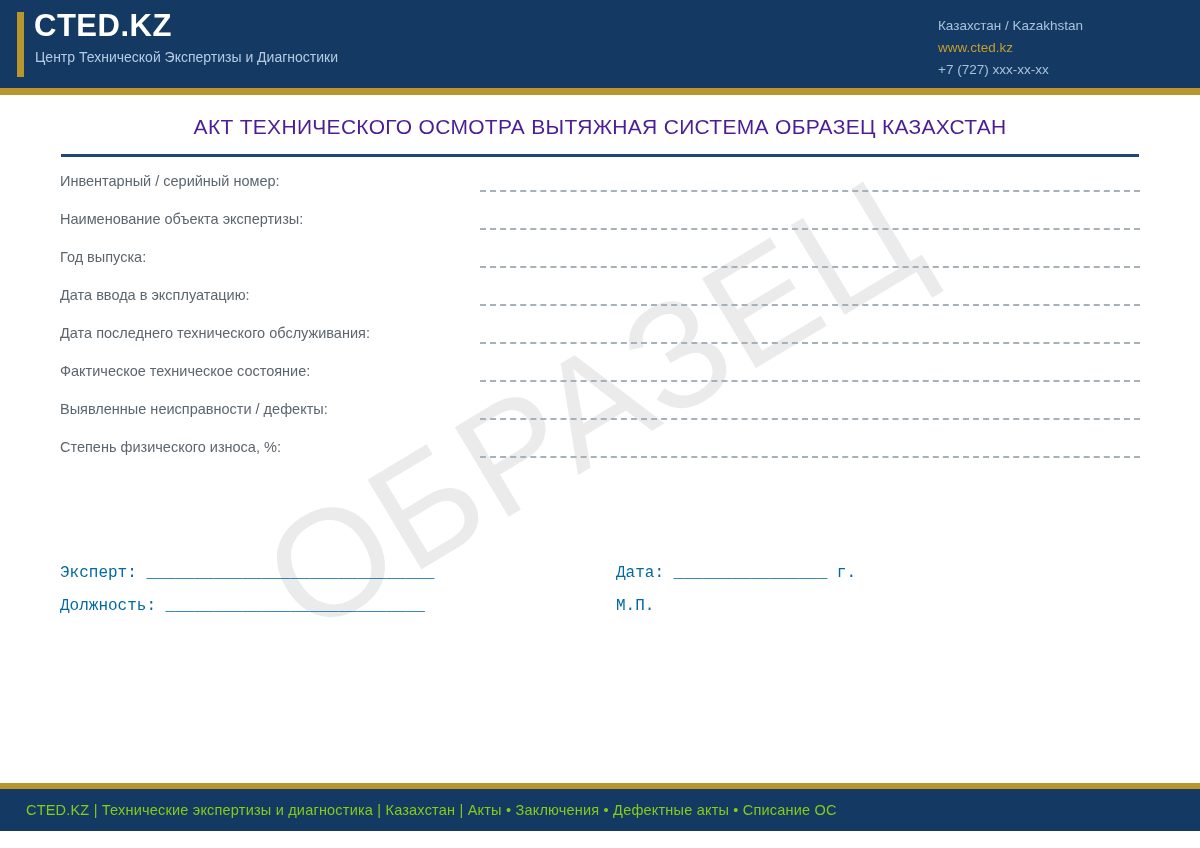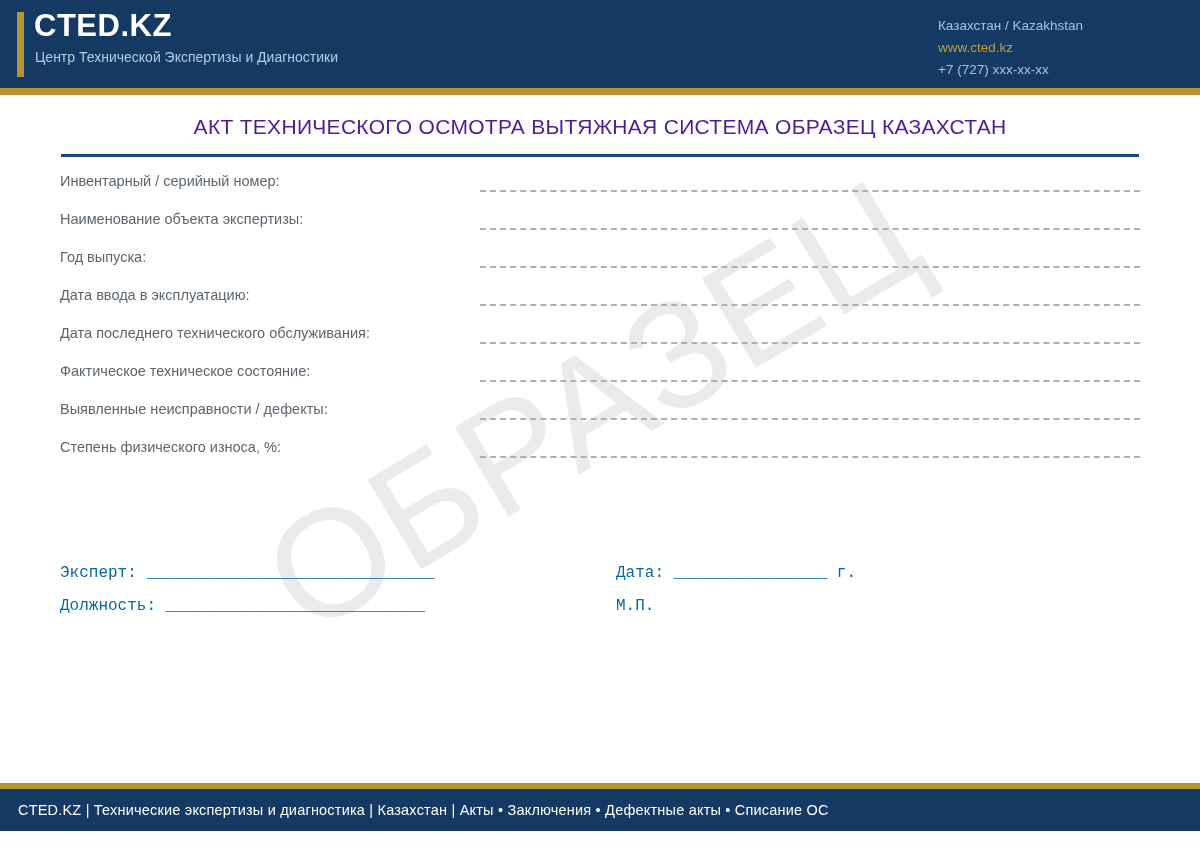--- a/index.html
+++ b/index.html
@@ -125,22 +125,22 @@
     background: #b8962d;
   }
   .footer {
     position: absolute; left: 0; right: 0; bottom: 0;
     height: 42px;
     background: #143a63;
     display: flex;
     align-items: center;
   }
   .footer-text {
-    padding-left: 18px;
-    color: #ffffff;
+    padding-left: 26px;
+    color: #84cc16;
     font-size: 14.5px;
     letter-spacing: 0.2px;
     white-space: nowrap;
   }
 </style>
 </head>
 <body>
 
 <div class="page">
 

